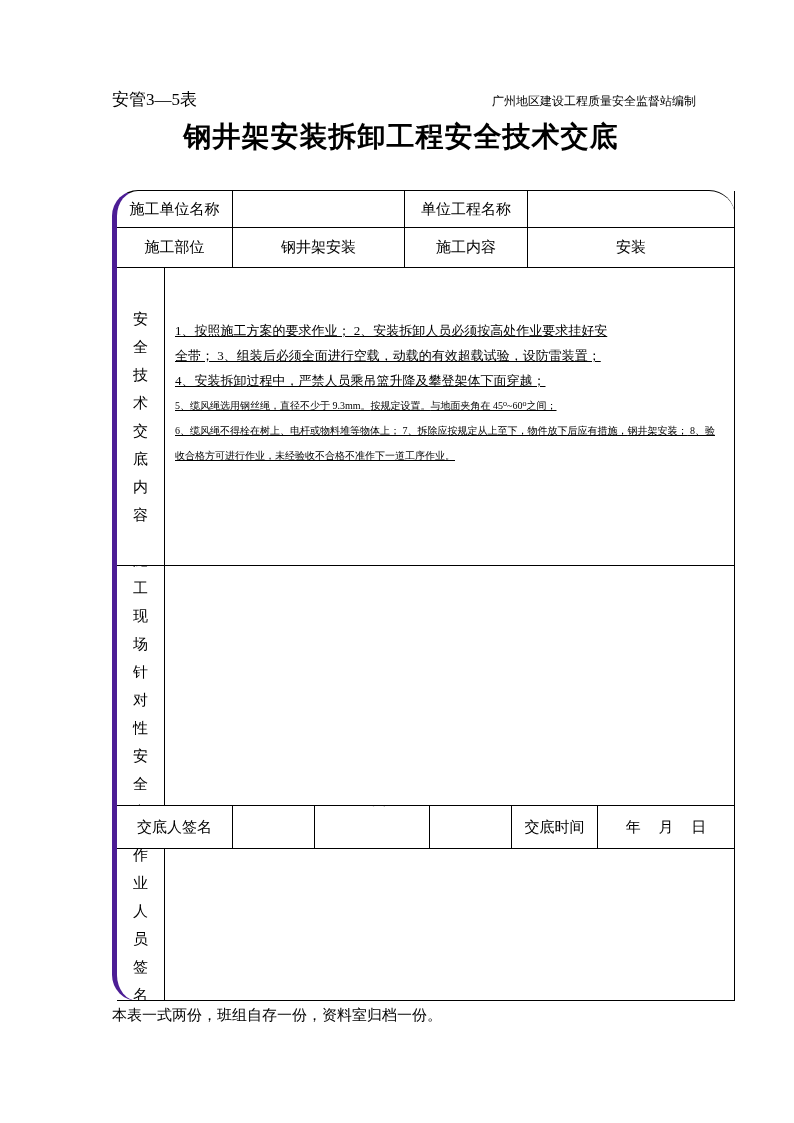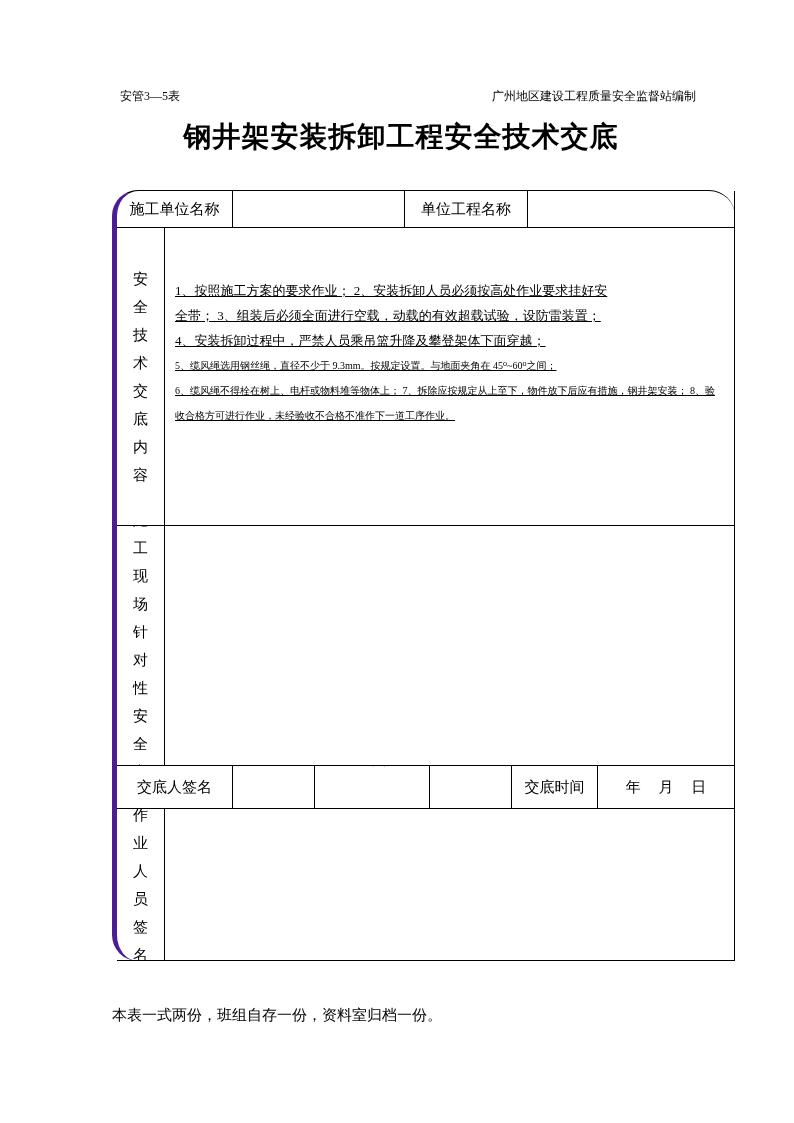--- a/index.html
+++ b/index.html
@@ -14,21 +14,21 @@
   }
   .meta-row {
     position: absolute;
     top: 88px;
     left: 112px;
     width: 584px;
     display: flex;
     justify-content: space-between;
     align-items: baseline;
   }
-  .form-code { font-size: 12px; margin-left: 8px; }
+  .form-code { font-size: 17px; }
   .issuer { font-size: 12px; margin-left: 40px; }
   .title {
     position: absolute;
     top: 114px;
     left: 0;
     width: 100%;
     margin: 4px;
     text-align: center;
     font-size: 28px;
     font-weight: bold;
@@ -116,20 +116,26 @@
 
   <div class="form-table">
 
     <div class="tr">
       <div class="td h37 w116">施工单位名称</div>
       <div class="td h37 w172"></div>
       <div class="td h37 w123">单位工程名称</div>
       <div class="td h37 w207"></div>
     </div>
 
+    <div class="tr">
+      <div class="td h40 w116">施工部位</div>
+      <div class="td h40 w172">钢井架安装</div>
+      <div class="td h40 w123">施工内容</div>
+      <div class="td h40 w207">安装</div>
+    </div>
 
     <div class="tr">
       <div class="td h298 w48">
         <span class="vlabel">安全技术交底内容</span>
       </div>
       <div class="td h298 w570 content-cell">
         <div>
             <p class="para small"><span>1、按照施工方案的要求作业；  2、安装拆卸人员必须按高处作业要求挂好安全带；  3、组装后必须全面进行空载，动载的有效超载试验，设防雷装置；  4、安装拆卸过程中，严禁人员乘吊篮升降及攀登架体下面穿越；</span></p>
             <p class="para large"><span>5、缆风绳选用钢丝绳，直径不少于 9.3mm。</span><span class="u">按规定设置。</span><span>与地面夹角在 45⁰~60⁰之间；</span></p>
             <p class="para large"><span>6、缆风绳不得栓在树上、电杆或物料堆等物体上；  7、拆除应按规定从上至下，物件放下后应有措施，</span><span class="u">钢井架安装；</span><span>  8、验收合格方可进行作业，未经验收不合格不准作下一道工序作业。</span></p>

